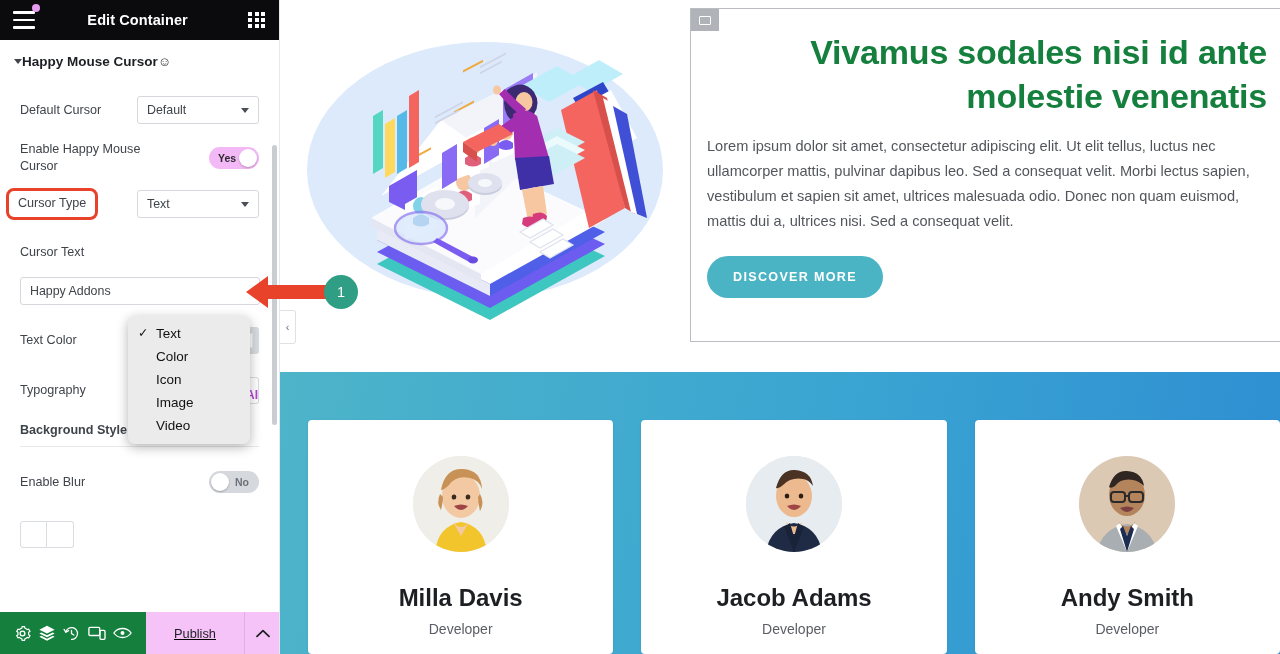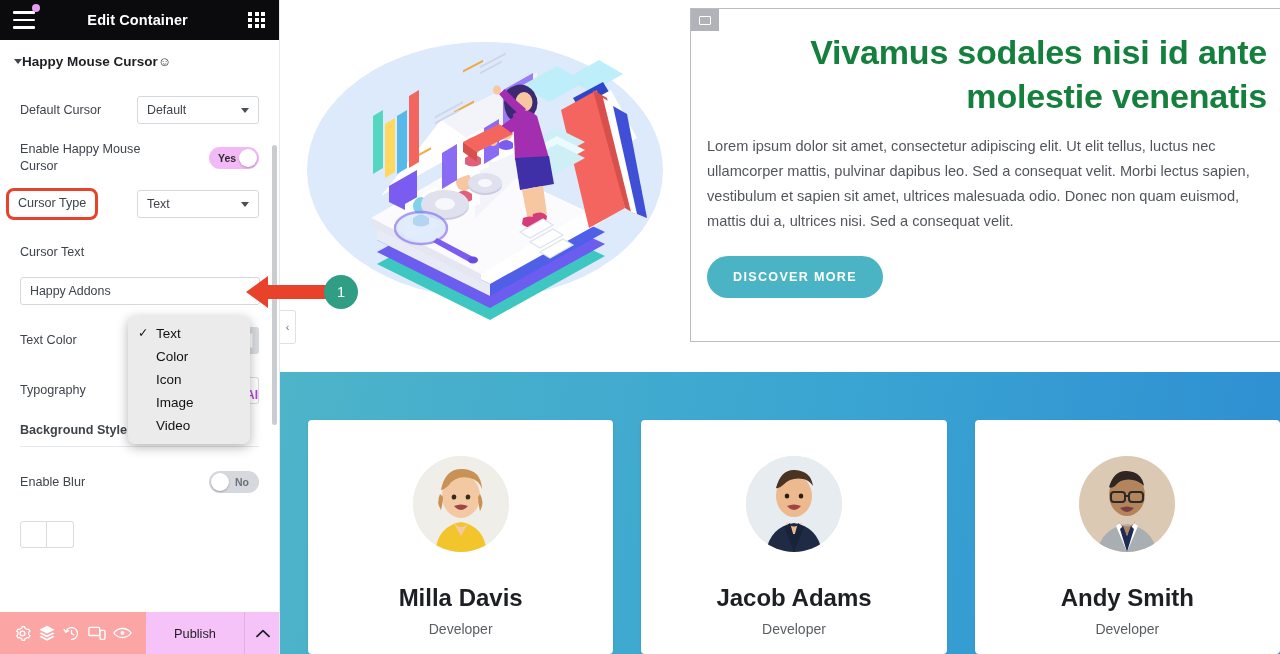--- a/index.html
+++ b/index.html
@@ -197,23 +197,24 @@
   }
   .dd-check {
     position: absolute; left: 10px; top: 2px;
     font-size: 12.5px; color: #111;
   }
 
   
   #panel-footer {
     position: absolute; left: 0; bottom: 0;
     width: 280px; height: 42px;
-    background: #fca5a5;
+    background: #15803d;
     display: flex; align-items: stretch;
     z-index: 10;
+    text-decoration: underline;
   }
   .footer-icons {
     flex: 1; display: flex; align-items: center;
     justify-content: space-around; padding: 0 10px;
   }
   .fi { cursor: pointer; display: flex; align-items: center; justify-content: center; }
   #publish-area {
     width: 98px; background: #f5c3f8;
     display: flex; align-items: center; justify-content: center;
     color: #1d1f23; font-size: 12.8px; cursor: pointer;

